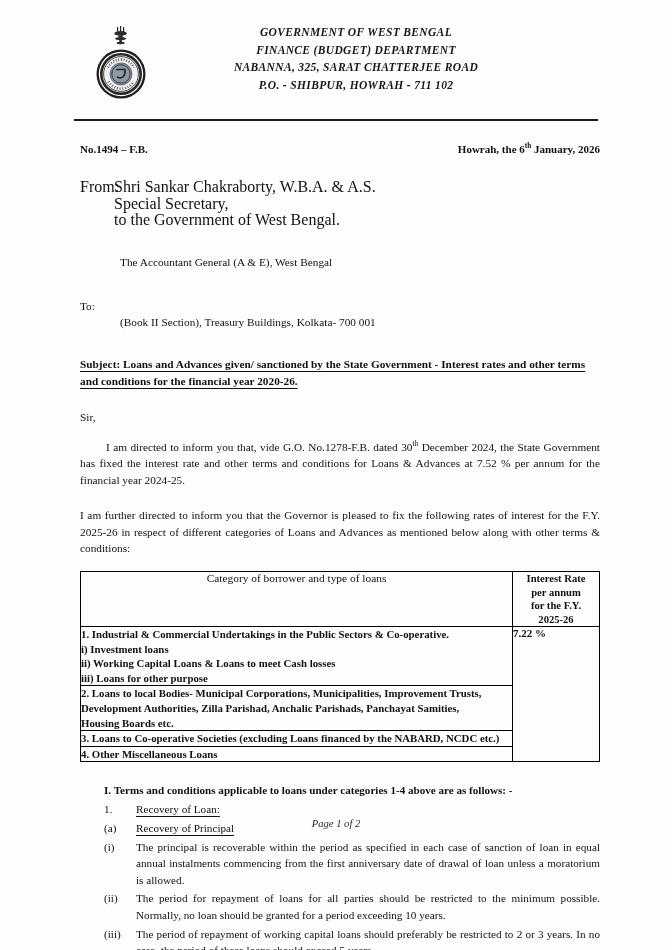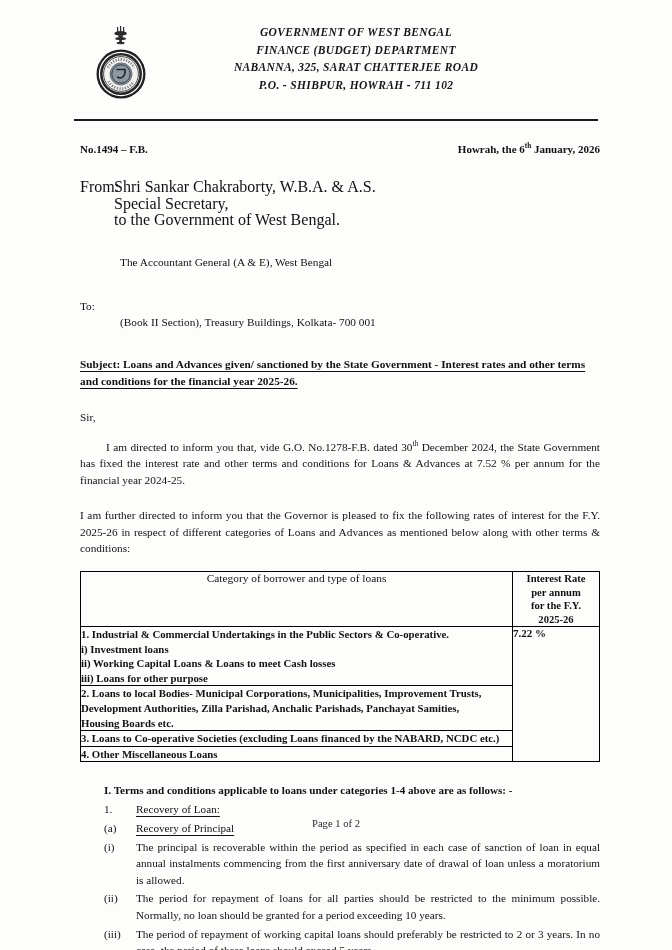--- a/index.html
+++ b/index.html
@@ -173,20 +173,21 @@
     flex: none;
   }
 
   
   .footer {
     position: absolute;
     left: 0;
     right: 0;
     top: 818px;
     text-align: center;
+    font-style: italic;
     font-size: 10.6px;
     color: #2a2a2a;
   }
 </style>
 </head>
 <body>
 
 <div class="page">
 
   <div class="letterhead">
@@ -252,21 +253,21 @@
     </div>
 
     <div class="block-to">
       <div class="to-row">
         <div class="to-label">To:</div>
         <div>The Accountant General (A &amp; E), West Bengal</div>
       </div>
       <div class="to-indent">(Book II Section), Treasury Buildings, Kolkata- 700 001</div>
     </div>
 
-    <div class="subject">Subject: Loans and Advances given/ sanctioned by the State Government - Interest rates and other terms and conditions for the financial year 2025-26.</div>
+    <div class="subject">Subject: Loans and Advances given/ sanctioned by the State Government - Interest rates and other terms and conditions for the financial year 2020-26.</div>
 
     <div class="salutation">Sir,</div>
 
     <div class="para indent-first"><span>I am directed to inform you that, vide G.O. No.1278-F.B. dated 30</span><sup>th</sup><span> December 2024, the State Government has fixed the interest rate and other terms and conditions for Loans &amp; Advances at 7.52 % per annum for the financial year 2024-25.</span></div>
 
     <div class="para spaced">I am further directed to inform you that the Governor is pleased to fix the following rates of interest for the F.Y. 2025-26 in respect of different categories of Loans and Advances as mentioned below along with other terms &amp; conditions:</div>
 
     <table class="rates">
       <thead>
         <tr>

